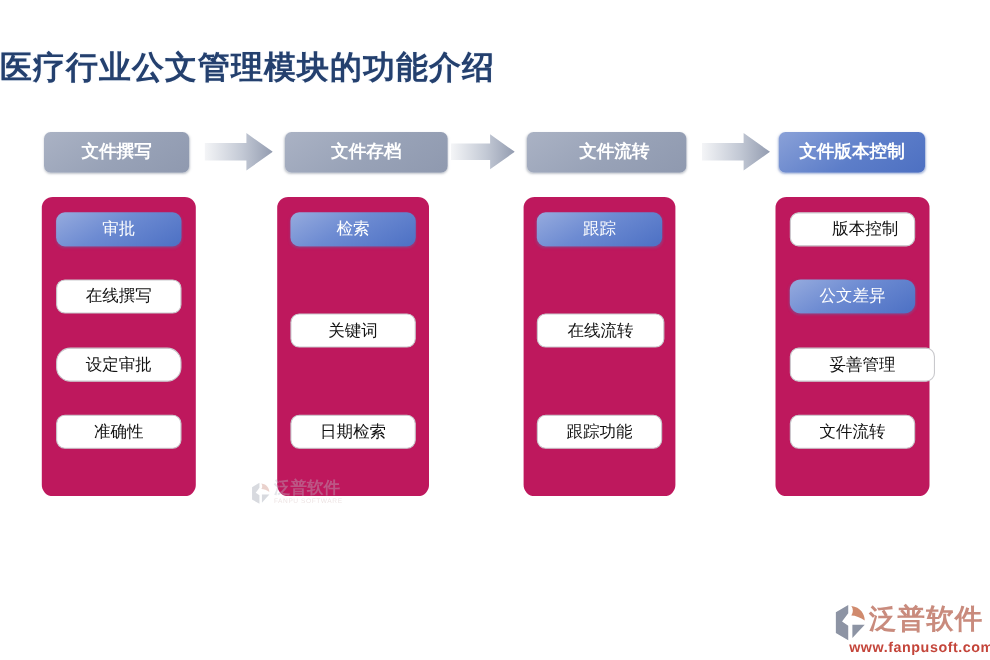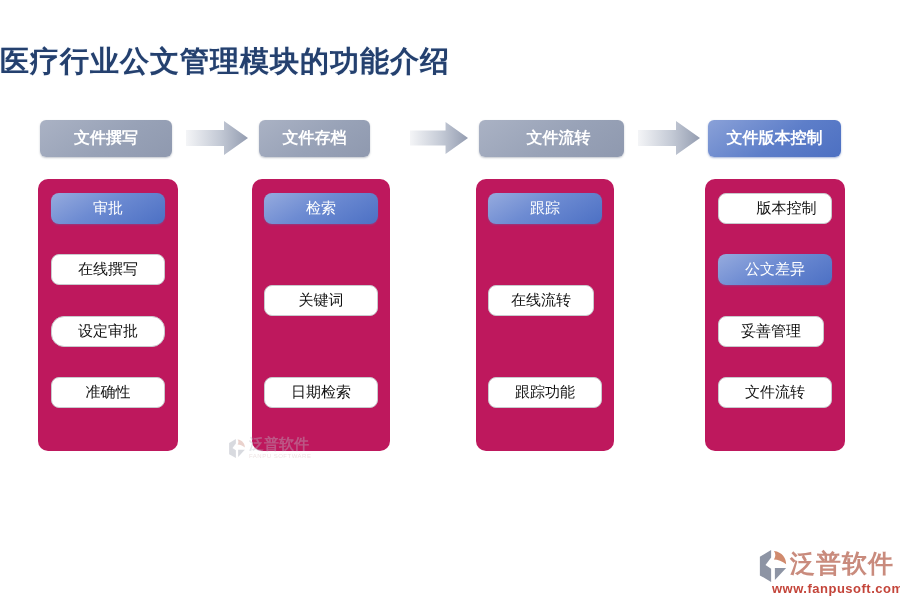--- a/index.html
+++ b/index.html
@@ -76,43 +76,43 @@
       <div class="stage-header" style="left: 40px; width: 132px;">文件撰写</div>
       <div class="stage-card" style="left: 38px; width: 140px;">
         <div class="stage-item blue" style="left: 13px; top: 14px; width: 114px;">审批</div>
         <div class="stage-item" style="left: 13px; top: 75px; width: 114px;">在线撰写</div>
         <div class="stage-item" style="left: 13px; top: 137px; width: 114px; border-radius: 13px;">设定审批</div>
         <div class="stage-item" style="left: 13px; top: 198px; width: 114px;">准确性</div>
       </div>
       <svg class="flow-arrow" viewBox="0 0 62 42" width="62" height="42" style="left: 186px;">
         <polygon points="0,13 38,13 38,4 62,21 38,38 38,29 0,29" fill="url(#arrowGrad)"></polygon>
       </svg>
-      <div class="stage-header" style="left: 259px; width: 111px;">文件存档</div>
+      <div class="stage-header" style="left: 259px; width: 148px;">文件存档</div>
       <div class="stage-card" style="left: 252px; width: 138px;">
         <div class="stage-item blue" style="left: 12px; top: 14px; width: 114px;">检索</div>
         <div class="stage-item" style="left: 12px; top: 106px; width: 114px;">关键词</div>
         <div class="stage-item" style="left: 12px; top: 198px; width: 114px;">日期检索</div>
       </div>
       <svg class="flow-arrow" viewBox="0 0 62 42" width="58" height="42" style="left: 410px;">
         <polygon points="0,13 38,13 38,4 62,21 38,38 38,29 0,29" fill="url(#arrowGrad)"></polygon>
       </svg>
       <div class="stage-header" style="left: 479px; width: 131px; padding-left: 14px;">文件流转</div>
       <div class="stage-card" style="left: 476px; width: 138px;">
         <div class="stage-item blue" style="left: 12px; top: 14px; width: 114px;">跟踪</div>
-        <div class="stage-item" style="left: 12px; top: 106px; width: 106px;">在线流转</div>
+        <div class="stage-item" style="left: 12px; top: 106px; width: 116px;">在线流转</div>
         <div class="stage-item" style="left: 12px; top: 198px; width: 114px;">跟踪功能</div>
       </div>
       <svg class="flow-arrow" viewBox="0 0 62 42" width="62" height="42" style="left: 638px;">
         <polygon points="0,13 38,13 38,4 62,21 38,38 38,29 0,29" fill="url(#arrowGrad)"></polygon>
       </svg>
       <div class="stage-header blue" style="left: 708px; width: 133px;">文件版本控制</div>
       <div class="stage-card" style="left: 705px; width: 140px;">
         <div class="stage-item" style="left: 13px; top: 14px; width: 114px; padding-left: 23px;">版本控制</div>
-        <div class="stage-item blue" style="left: 13px; top: 75px; width: 114px;">公文差异</div>
-        <div class="stage-item" style="left: 13px; top: 137px; width: 106px;">妥善管理</div>
+        <div class="stage-item blue" style="left: 13px; top: 75px; width: 114px; border-radius: 10px;">公文差异</div>
+        <div class="stage-item" style="left: 13px; top: 137px; width: 132px;">妥善管理</div>
         <div class="stage-item" style="left: 13px; top: 198px; width: 114px;">文件流转</div>
       </div>
     </div>
 
   <div class="watermark">
     <svg class="wm-icon" viewBox="0 0 32 36">
       <path d="M14 1 L2 8 L2 28 L14 35 L14 21 L8 17 L14 9 Z" fill="#9aa0ae"></path>
       <path d="M17 2 C26 3 30 10 30 16 C26 13 21 11 17 11 C19 8 19 5 17 2 Z" fill="#c98b7d"></path>
       <path d="M18 20 L30 20 L18 33 Z" fill="#9aa0ae"></path>
     </svg>

